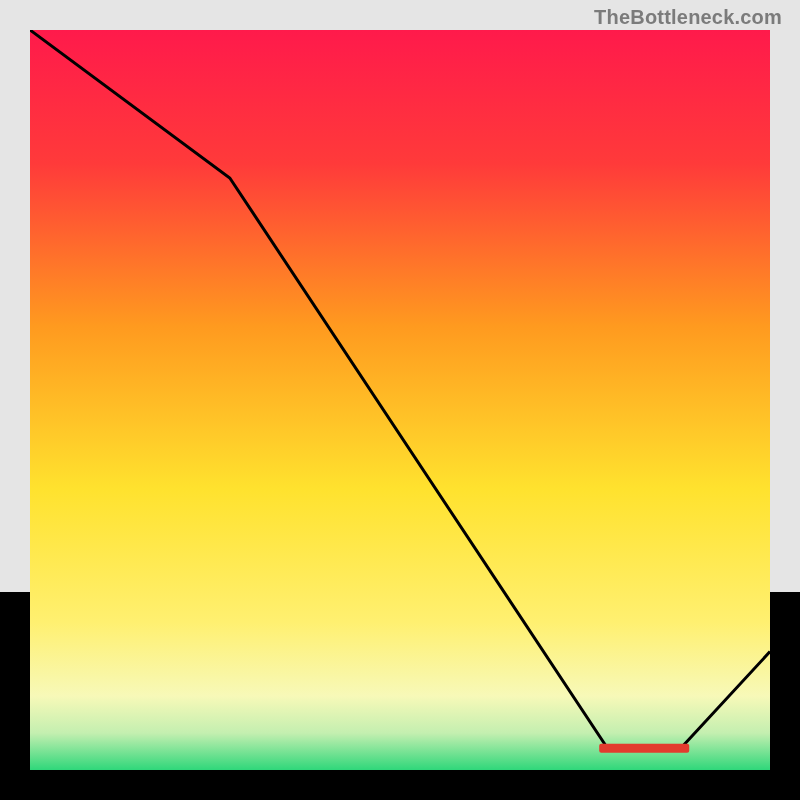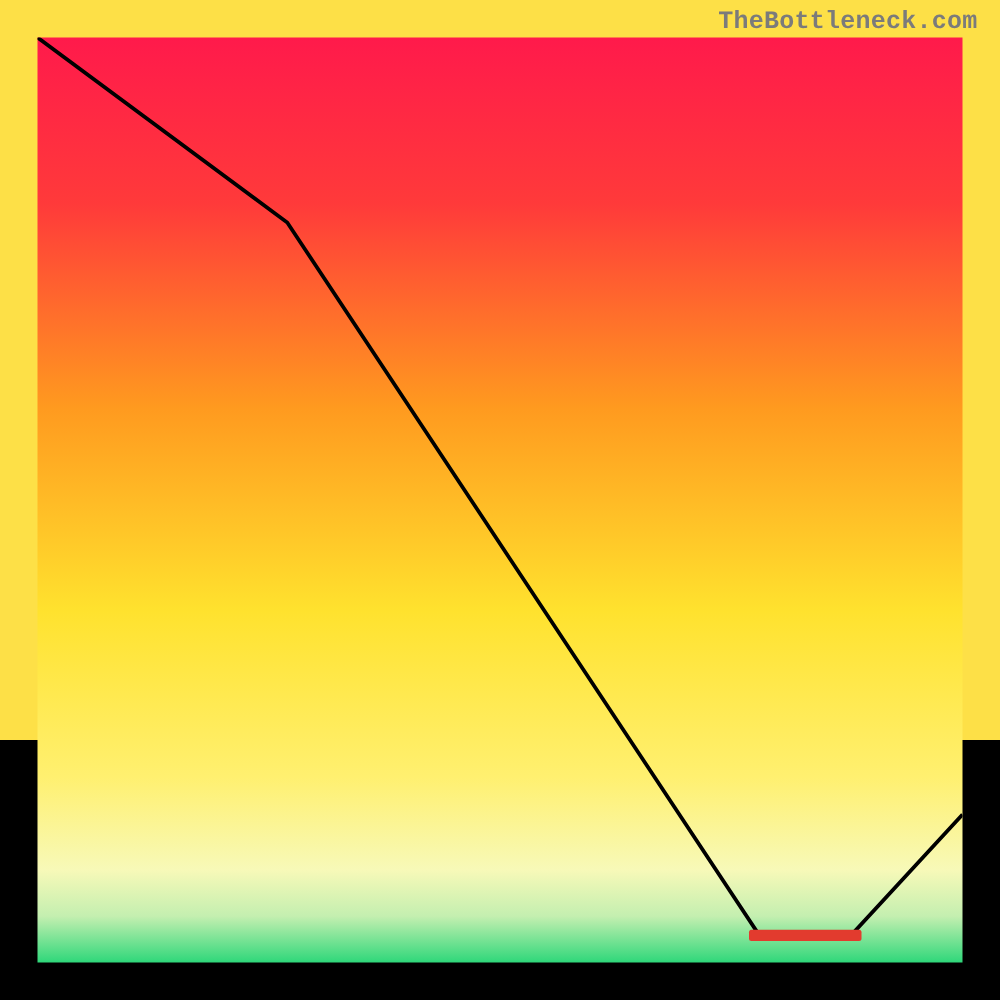--- a/index.html
+++ b/index.html
@@ -8,22 +8,21 @@
     width: 800px;
     height: 800px;
     background: #000;
     overflow: hidden;
     font-family: Arial, Helvetica, sans-serif;
   }
   .frame {
     position: relative;
     width: 800px;
     height: 592px;
-    background: #fde047;
-    font-family: Liberation Mono, monospace;
+    background: #e5e5e5;
   }
   .watermark {
     position: absolute;
     top: 6px;
     right: 18px;
     color: #7b7b7b;
     font-size: 20px;
     font-weight: 600;
     letter-spacing: 0.2px;
     user-select: none;

